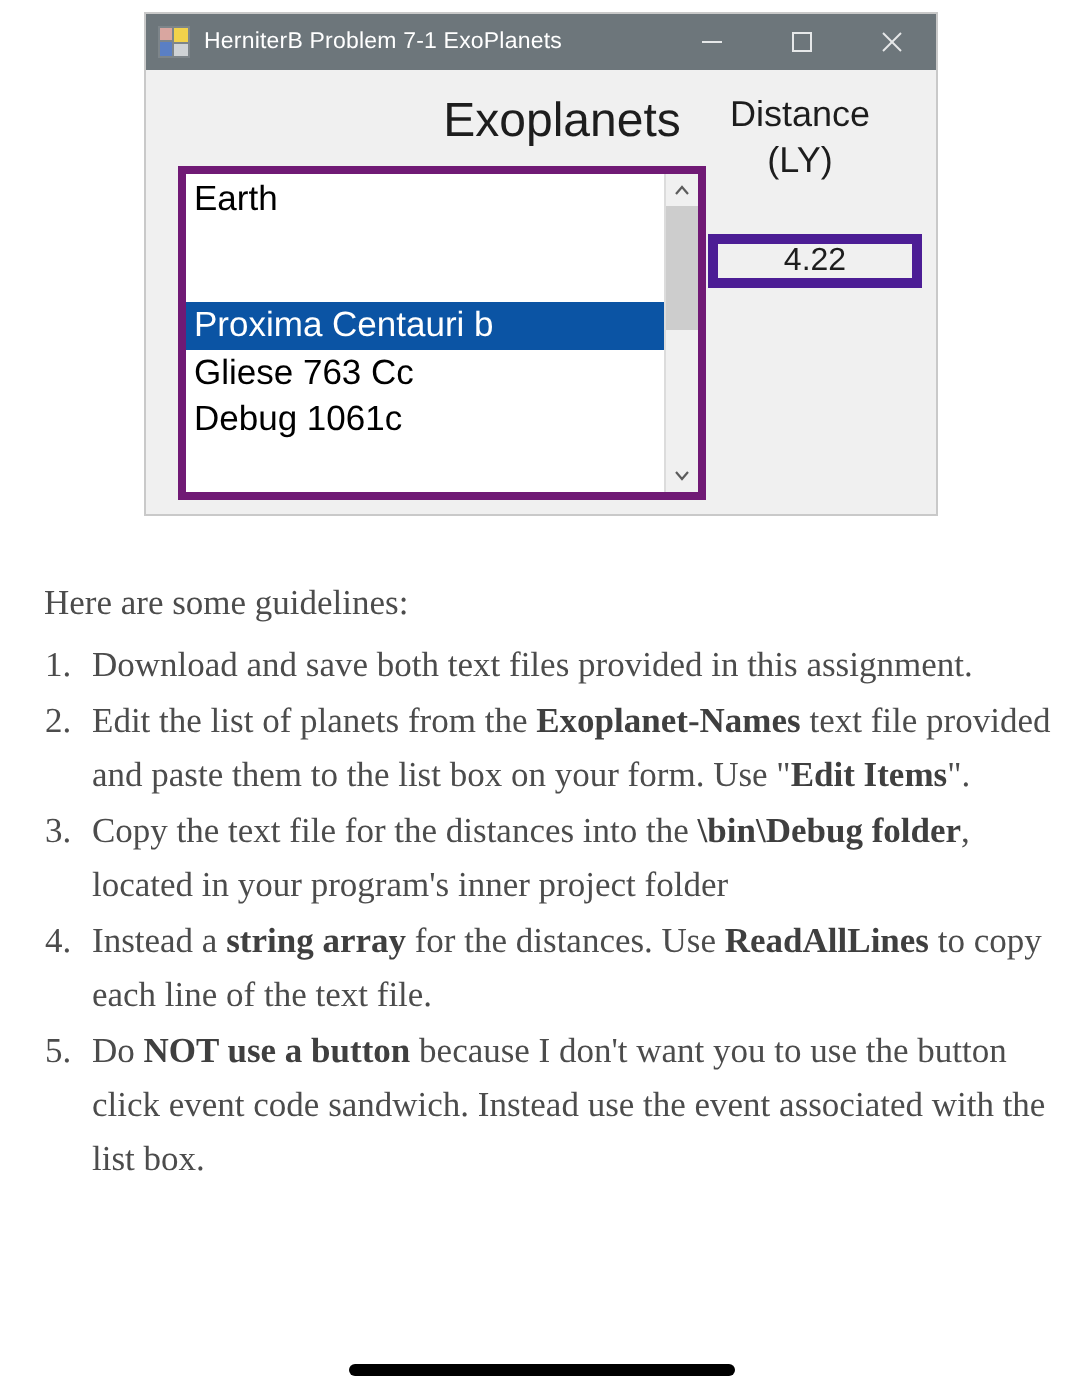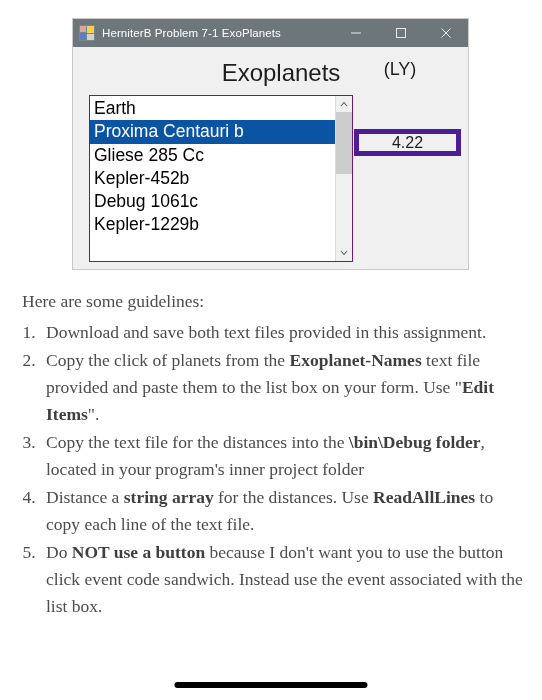--- a/index.html
+++ b/index.html
@@ -12,21 +12,21 @@
     background: #ffffff;
     font-family: "Liberation Serif", serif;
     overflow: hidden;
     position: relative;
   }
 
   
   .app-window {
     position: absolute;
     left: 72px;
-    top: 18px;
+    top: 6px;
     width: 397px;
     height: 252px;
     background: #15803d;
     border: 1px solid #c9c9c9;
     box-sizing: border-box;
     font-family: "Liberation Sans", sans-serif;
   }
 
   .titlebar {
     height: 28px;
@@ -93,21 +93,21 @@
     line-height: 1.28;
   }
 
   .listbox {
     position: absolute;
     left: 16px;
     top: 48px;
     width: 264px;
     height: 167px;
     background: #ffffff;
-    border: 1px solid #701a75;
+    border: 4px solid #701a75;
     box-sizing: border-box;
     display: flex;
     overflow: hidden;
   }
   .listbox-items {
     flex: 1 1 auto;
     overflow: hidden;
     padding-top: 1px;
   }
   .lb-item {
@@ -115,20 +115,21 @@
     line-height: 23.3px;
     height: 23.3px;
     padding-left: 4px;
     color: #000000;
     white-space: nowrap;
     font-family: "Liberation Sans", sans-serif;
   }
   .lb-item.selected {
     background: #0b54a4;
     color: #ffffff;
+    margin-top: 40px;
   }
 
   .lb-scrollbar {
     flex: 0 0 16px;
     width: 16px;
     background: #f0f0f0;
     border-left: 1px solid #dcdcdc;
     position: relative;
   }
   .sb-arrow {
@@ -237,31 +238,30 @@
         </svg>
       </div>
     </div>
   </div>
 
   <div class="form-body">
 
     <div class="lbl-exoplanets">Exoplanets</div>
 
     <div class="lbl-distance">
+      <div>Distance</div>
       <div>(LY)</div>
     </div>
 
     <div class="listbox">
       <div class="listbox-items" id="listbox-items">
           <div class="lb-item">Earth</div>
           <div class="lb-item selected" style="background: rgb(11, 84, 164);">Proxima Centauri b</div>
-          <div class="lb-item">Gliese 285 Cc</div>
-          <div class="lb-item">Kepler-452b</div>
+          <div class="lb-item">Gliese 763 Cc</div>
           <div class="lb-item">Debug 1061c</div>
-          <div class="lb-item">Kepler-1229b</div>
         </div>
       <div class="lb-scrollbar">
         <div class="sb-arrow up">
           <svg width="8" height="6" viewBox="0 0 8 6">
             <path d="M1 5 L4 1.5 L7 5" fill="none" stroke="currentColor" stroke-width="1.1"></path>
           </svg>
         </div>
         <div class="sb-track">
           <div class="sb-thumb"></div>
         </div>
@@ -277,20 +277,20 @@
       <span>4.22</span>
     </div>
 
   </div>
 </div>
 
 <div class="doc">
   <p class="intro">Here are some guidelines:</p>
   <ol class="guidelines" id="guidelines-list">
       <li><span>Download and save both text files provided in this assignment.</span></li>
-      <li><span>Copy the click of planets from the </span><span class="b">Exoplanet-Names</span><span> text file provided and paste them to the list box on your form. Use "</span><span class="b">Edit Items</span><span>".</span></li>
+      <li><span>Edit the list of planets from the </span><span class="b">Exoplanet-Names</span><span> text file provided and paste them to the list box on your form. Use "</span><span class="b">Edit Items</span><span>".</span></li>
       <li><span>Copy the text file for the distances into the </span><span class="b">\bin\Debug folder</span><span>, located in your program's inner project folder</span></li>
-      <li><span>Distance a </span><span class="b">string array</span><span> for the distances. Use </span><span class="b">ReadAllLines</span><span> to copy each line of the text file.</span></li>
+      <li><span>Instead a </span><span class="b">string array</span><span> for the distances. Use </span><span class="b">ReadAllLines</span><span> to copy each line of the text file.</span></li>
       <li><span>Do </span><span class="b">NOT use a button</span><span> because I don't want you to use the button click event code sandwich. Instead use the event associated with the list box.</span></li>
     </ol>
 </div>
 
 <div class="home-indicator"></div>
 
 </body></html>

